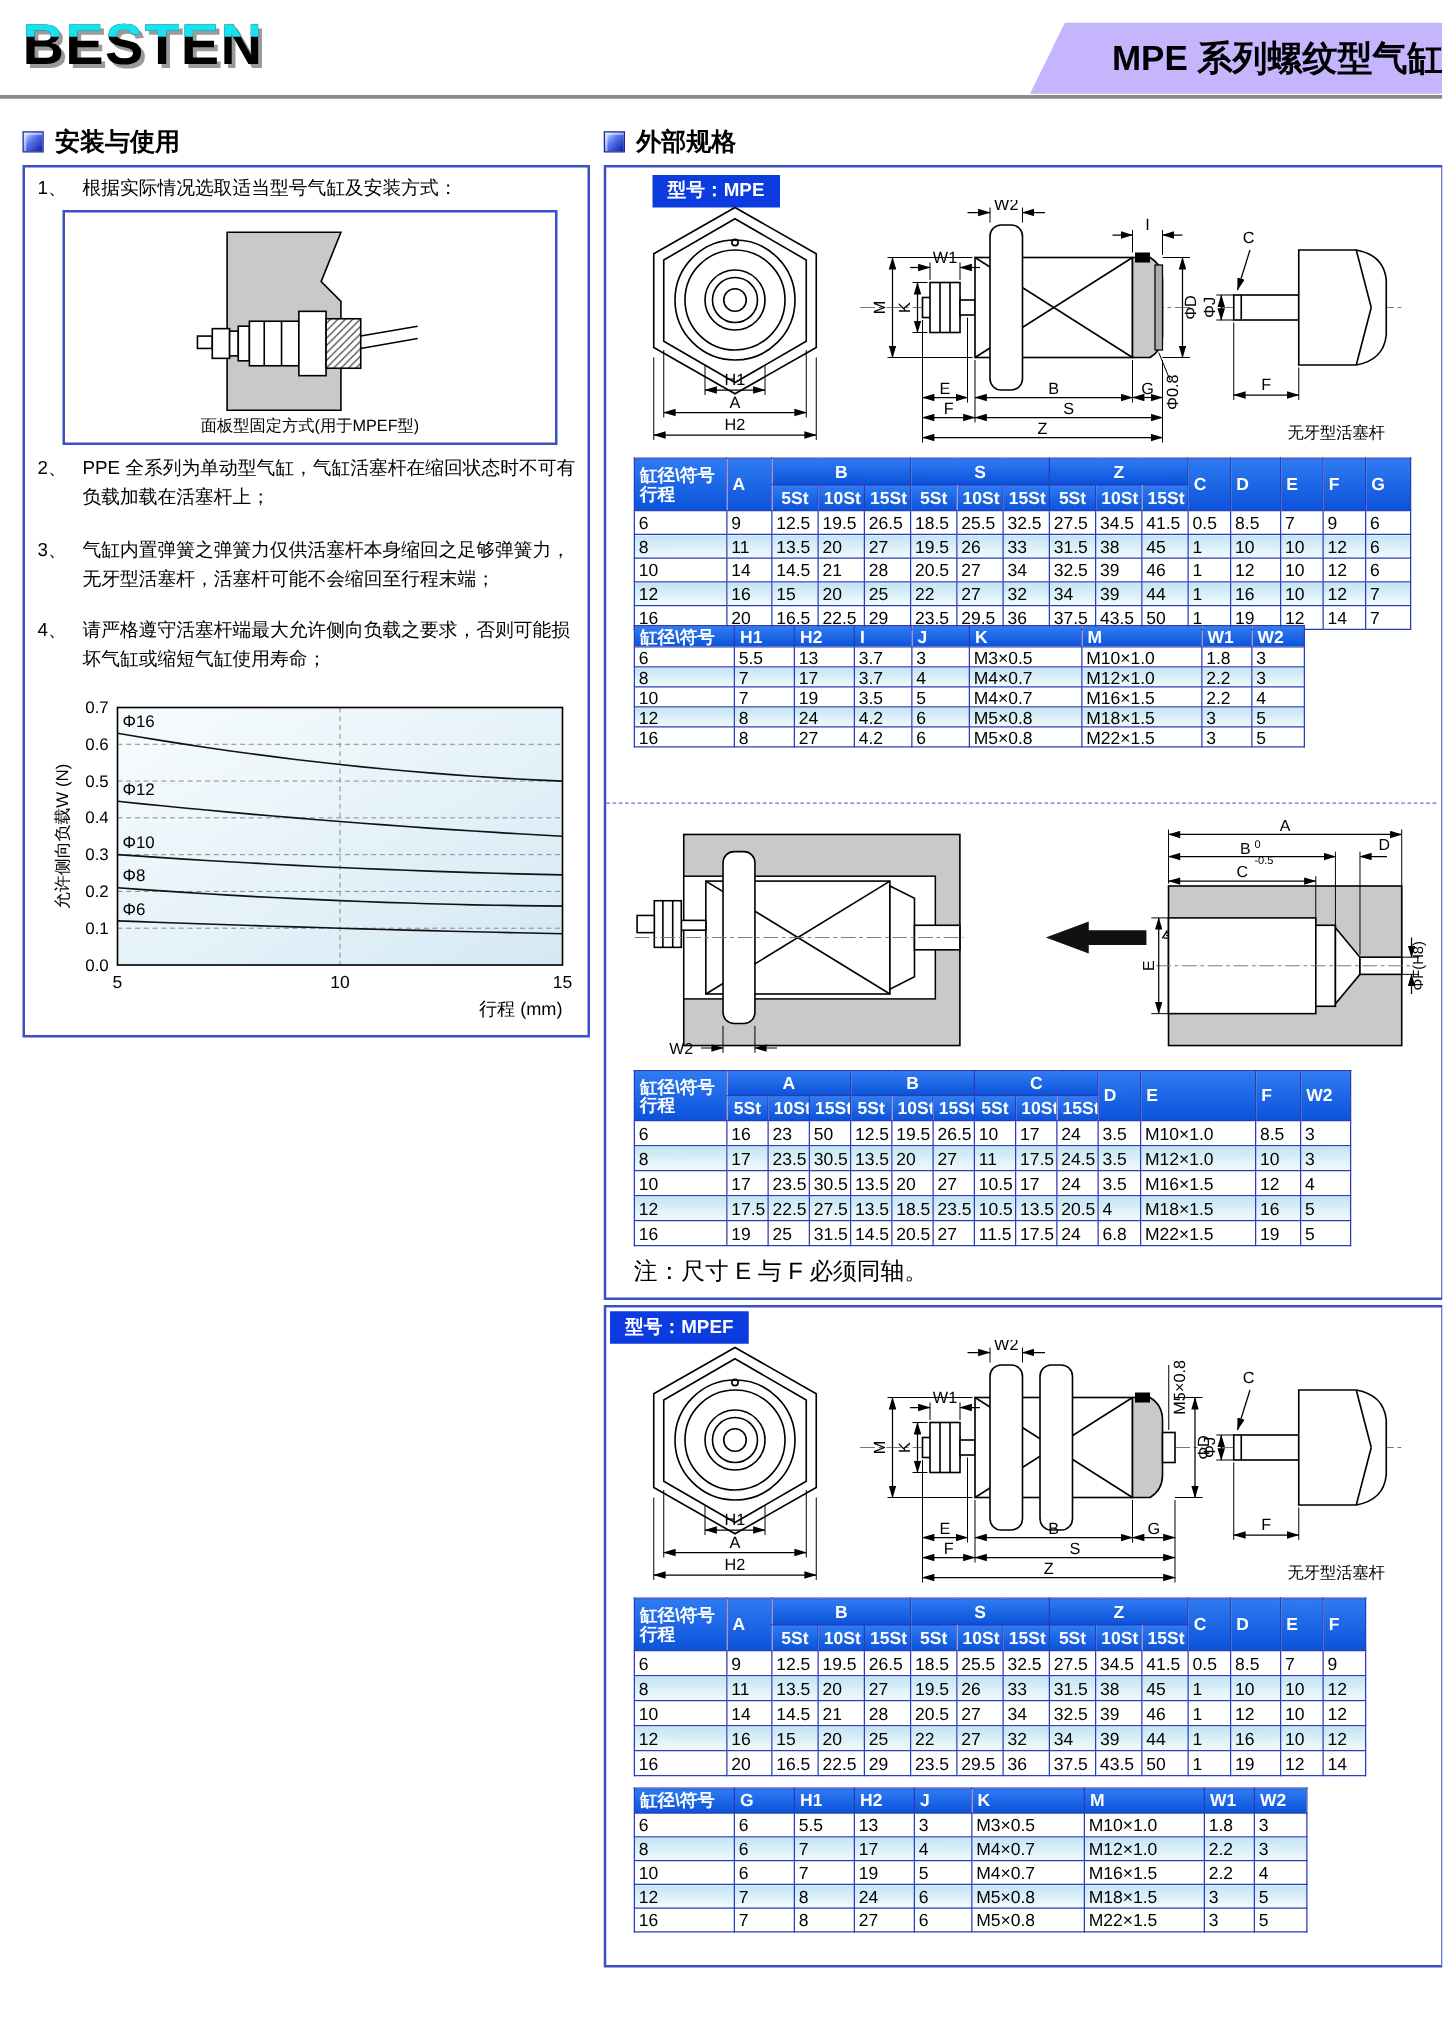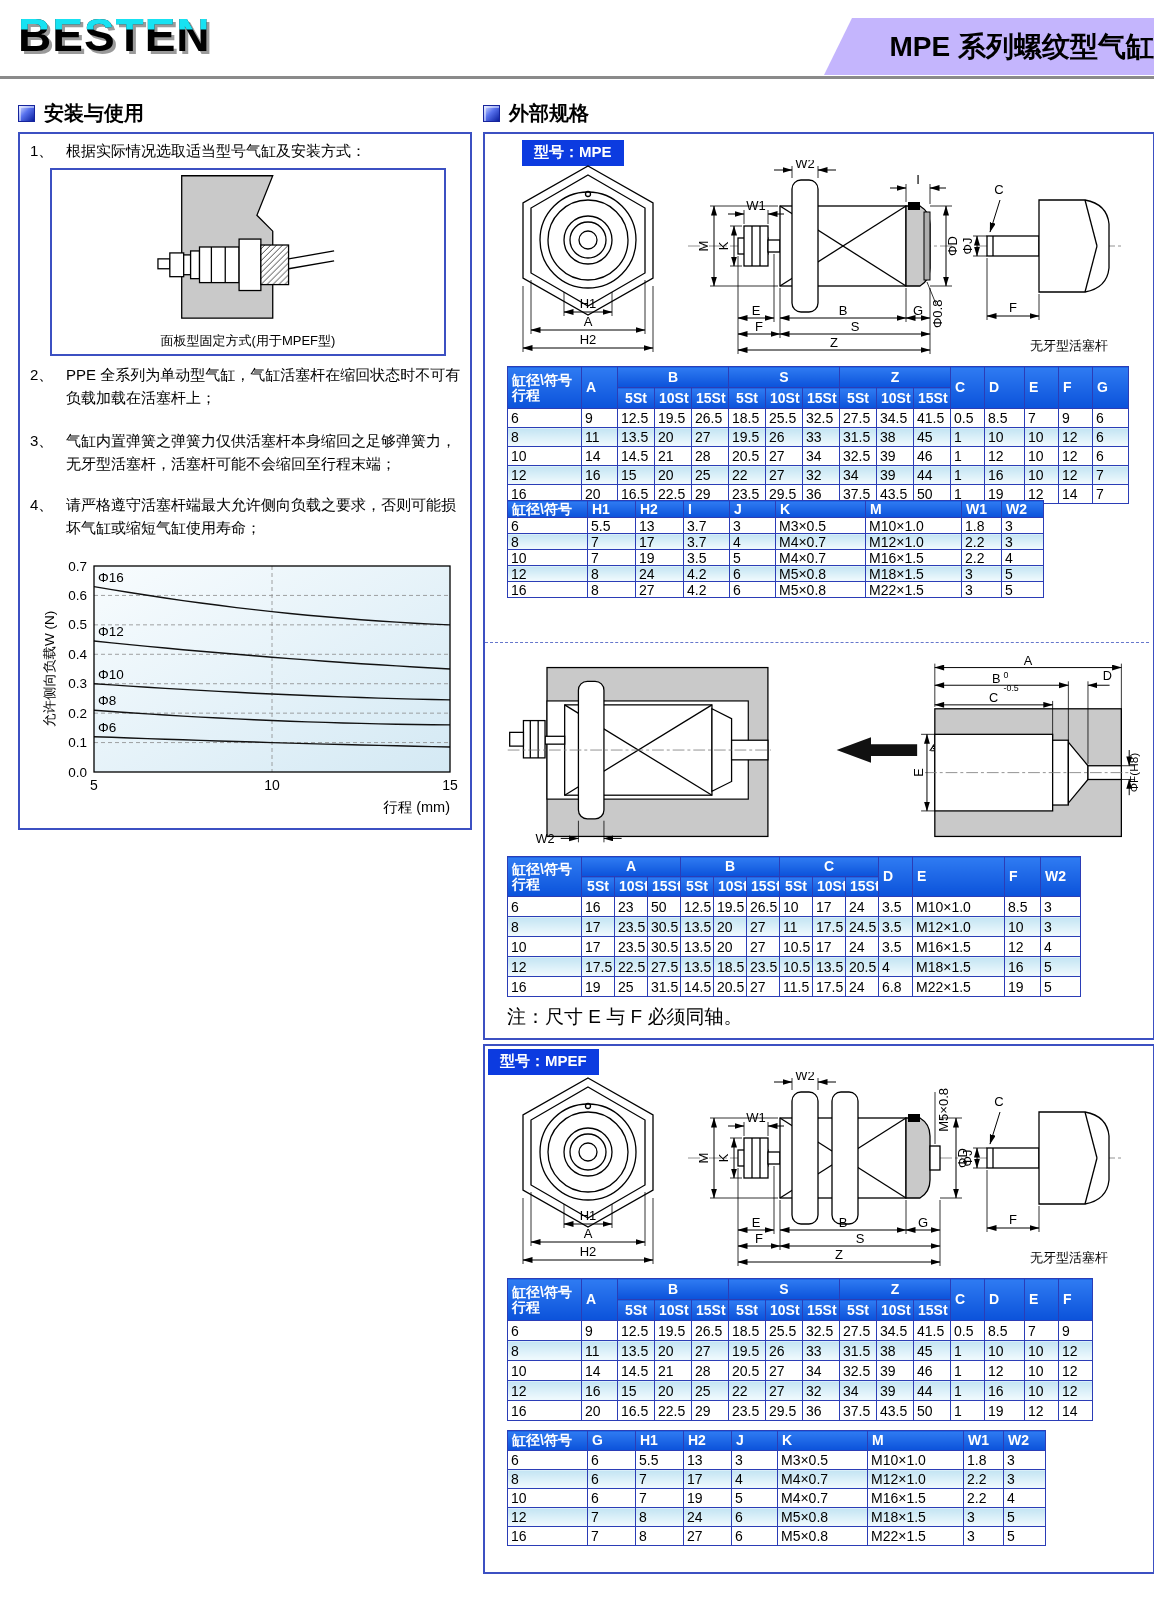--- a/index.html
+++ b/index.html
@@ -23,21 +23,21 @@
         box-shadow:inset 2px 2px 0 rgba(255,255,255,.45);}
   .box{border:2px solid #3c50c2;background:#fff;}
   .model-label{background:#0c3be0;color:#fff;font-size:15px;font-weight:bold;
         padding:3px 12px 4px 12px;display:inline-block;}
   
   .item{display:flex;font-size:15px;line-height:1.5;}
   .item .num{width:36px;flex:none;}
   .item .txt{flex:1;}
   .figs{display:flex;border:2px solid #3c50c2;}
   .figcell{flex:1;display:flex;flex-direction:column;align-items:center;
-        justify-content:space-between;padding:1px 2px 4px 2px;}
+        justify-content:flex-end;padding:1px 2px 4px 2px;}
   .figcell + .figcell{border-left:2px solid #3c50c2;}
   .figcap{font-size:13px;margin-top:1px;white-space:nowrap;}
   
   .tbl table{border-collapse:collapse;table-layout:fixed;}
   .tbl th{background:linear-gradient(180deg,#2f7bf2 0%,#0b52da 100%);color:#fff;
         font-weight:bold;border:1px solid #2b3db6;font-size:14px;padding:0 4px;
         text-align:left;line-height:1.05;overflow:hidden;white-space:nowrap;}
   .tbl th.c{text-align:center;}
   .tbl td{border:1px solid #2b3db6;font-size:14px;padding:0 3px;background:#fff;
         overflow:hidden;white-space:nowrap;line-height:1;}

